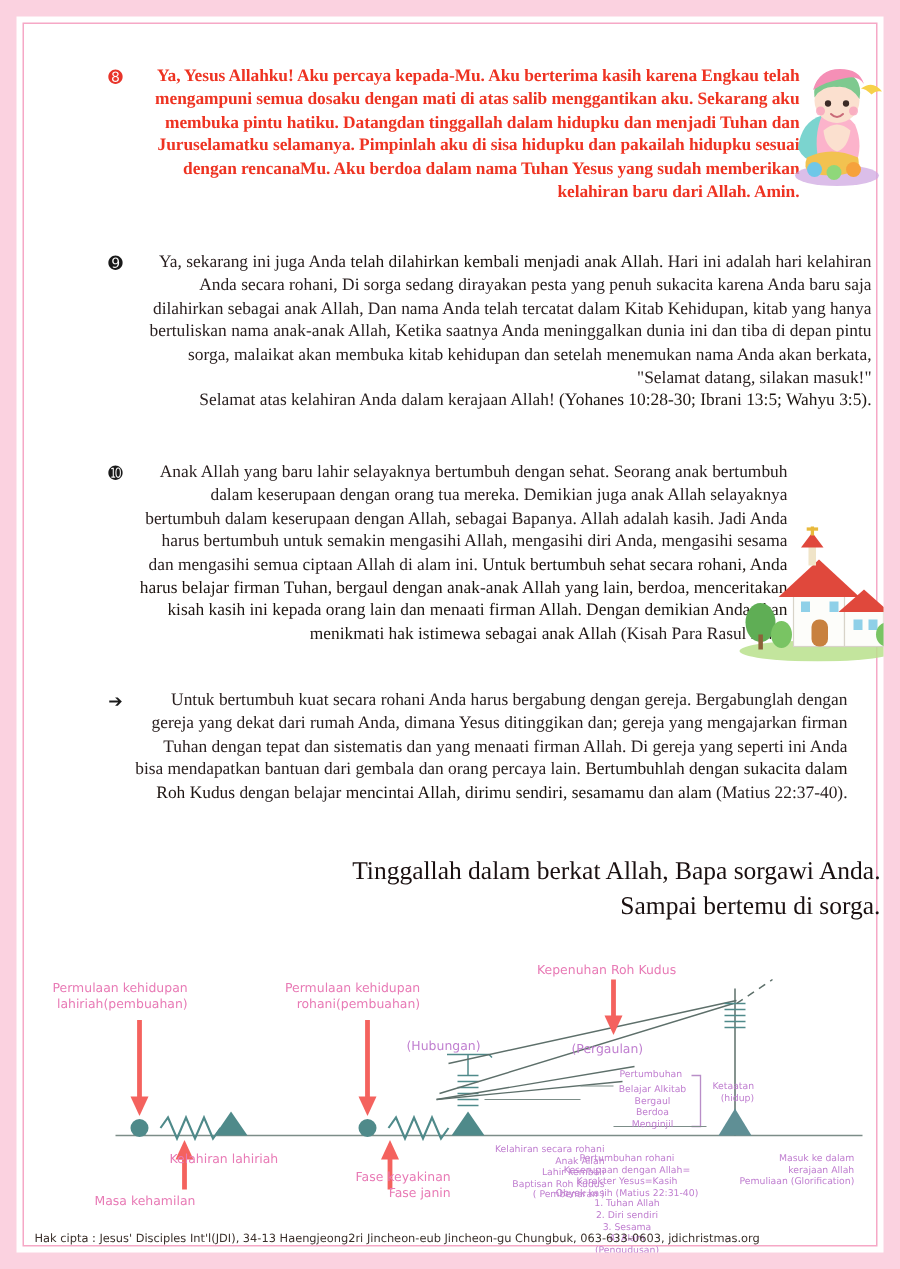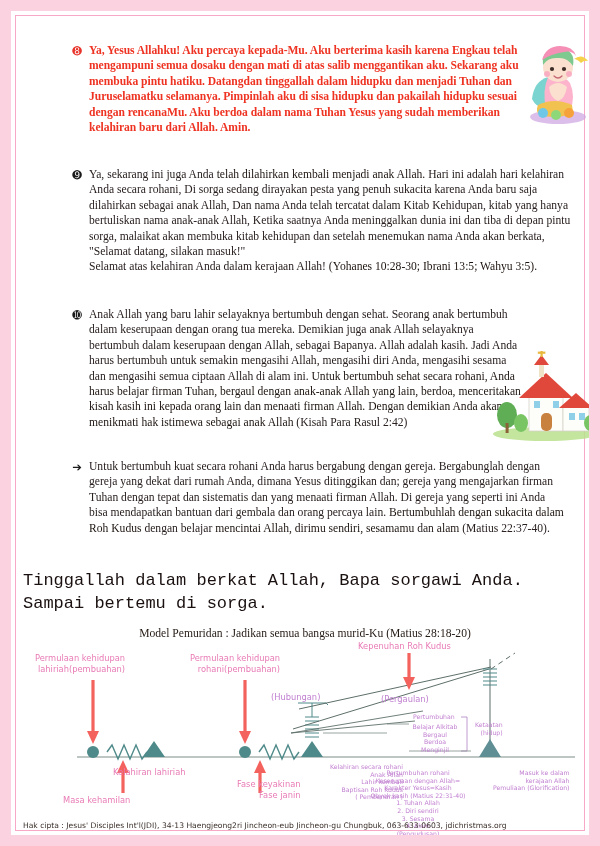--- a/index.html
+++ b/index.html
@@ -51,21 +51,21 @@
     color: #1a1a1a;
     padding-top: 1px;
     user-select: none;
   }
   .num.red { color: #e8342a; }
   .body-text {
     flex: 1 1 auto;
     font-size: 11.6px;
     line-height: 15.4px;
     color: #2a2020;
-    text-align: left;
+    text-align: right;
   }
   .body-text.red {
     color: #ee3322;
     font-weight: bold;
     letter-spacing: -0.05px;
   }
   .body-text b { font-weight: normal; color: #1d1410; }
 
   
   #block9  { position: absolute; left: 42px;  top: 22px;  width: 468px; }
@@ -88,25 +88,25 @@
     width: 108px;
     height: 90px;
   }
 
   
   .closing {
     position: absolute;
     left: 0;
     top: 548px;
     width: 564px;
-    text-align: left;
+    text-align: right;
     font-size: 17px;
     line-height: 23px;
     color: #1a1010;
-    font-family: Liberation Mono, monospace;
+    font-family: Liberation Serif, serif;
   }
   .closing .l1 { display: block; }
   .closing .l2 { display: block; }
   .model-line {
     position: absolute;
     left: 0;
     top: 606px;
     width: 564px;
     text-align: center;
     font-size: 11.6px;
@@ -210,21 +210,20 @@
       <ellipse cx="16" cy="64" rx="10" ry="13" fill="#5fae55"></ellipse>
       <rect x="14.6" y="72" width="3" height="10" fill="#8c6239"></rect>
       <ellipse cx="30" cy="72" rx="7" ry="9" fill="#79c463"></ellipse>
       <ellipse cx="100" cy="72" rx="7" ry="8" fill="#79c463"></ellipse>
     </svg>
 
     <div class="closing">
       <span class="l1">Tinggallah dalam berkat Allah, Bapa sorgawi Anda.</span>
       <span class="l2">Sampai bertemu di sorga.</span>
     </div>
-    <div class="model-line">Model Pemuridan : Jadikan semua bangsa murid-Ku (Matius 28:18-20)</div>
 
     <div id="diagram">
       <svg width="564" height="160" viewBox="0 0 564 160">
 
         <line x1="54" y1="110" x2="552" y2="110" stroke="#7c8d88" stroke-width="1"></line>
 
         <circle cx="70" cy="105" r="6" fill="#4f8a8a"></circle>
 
         <path d="M84 105 l5 -7 l6 14 l6 -14 l6 14 l6 -14 l6 14 l5 -7" stroke="#4f8a8a" stroke-width="1.4" fill="none"></path>
 

